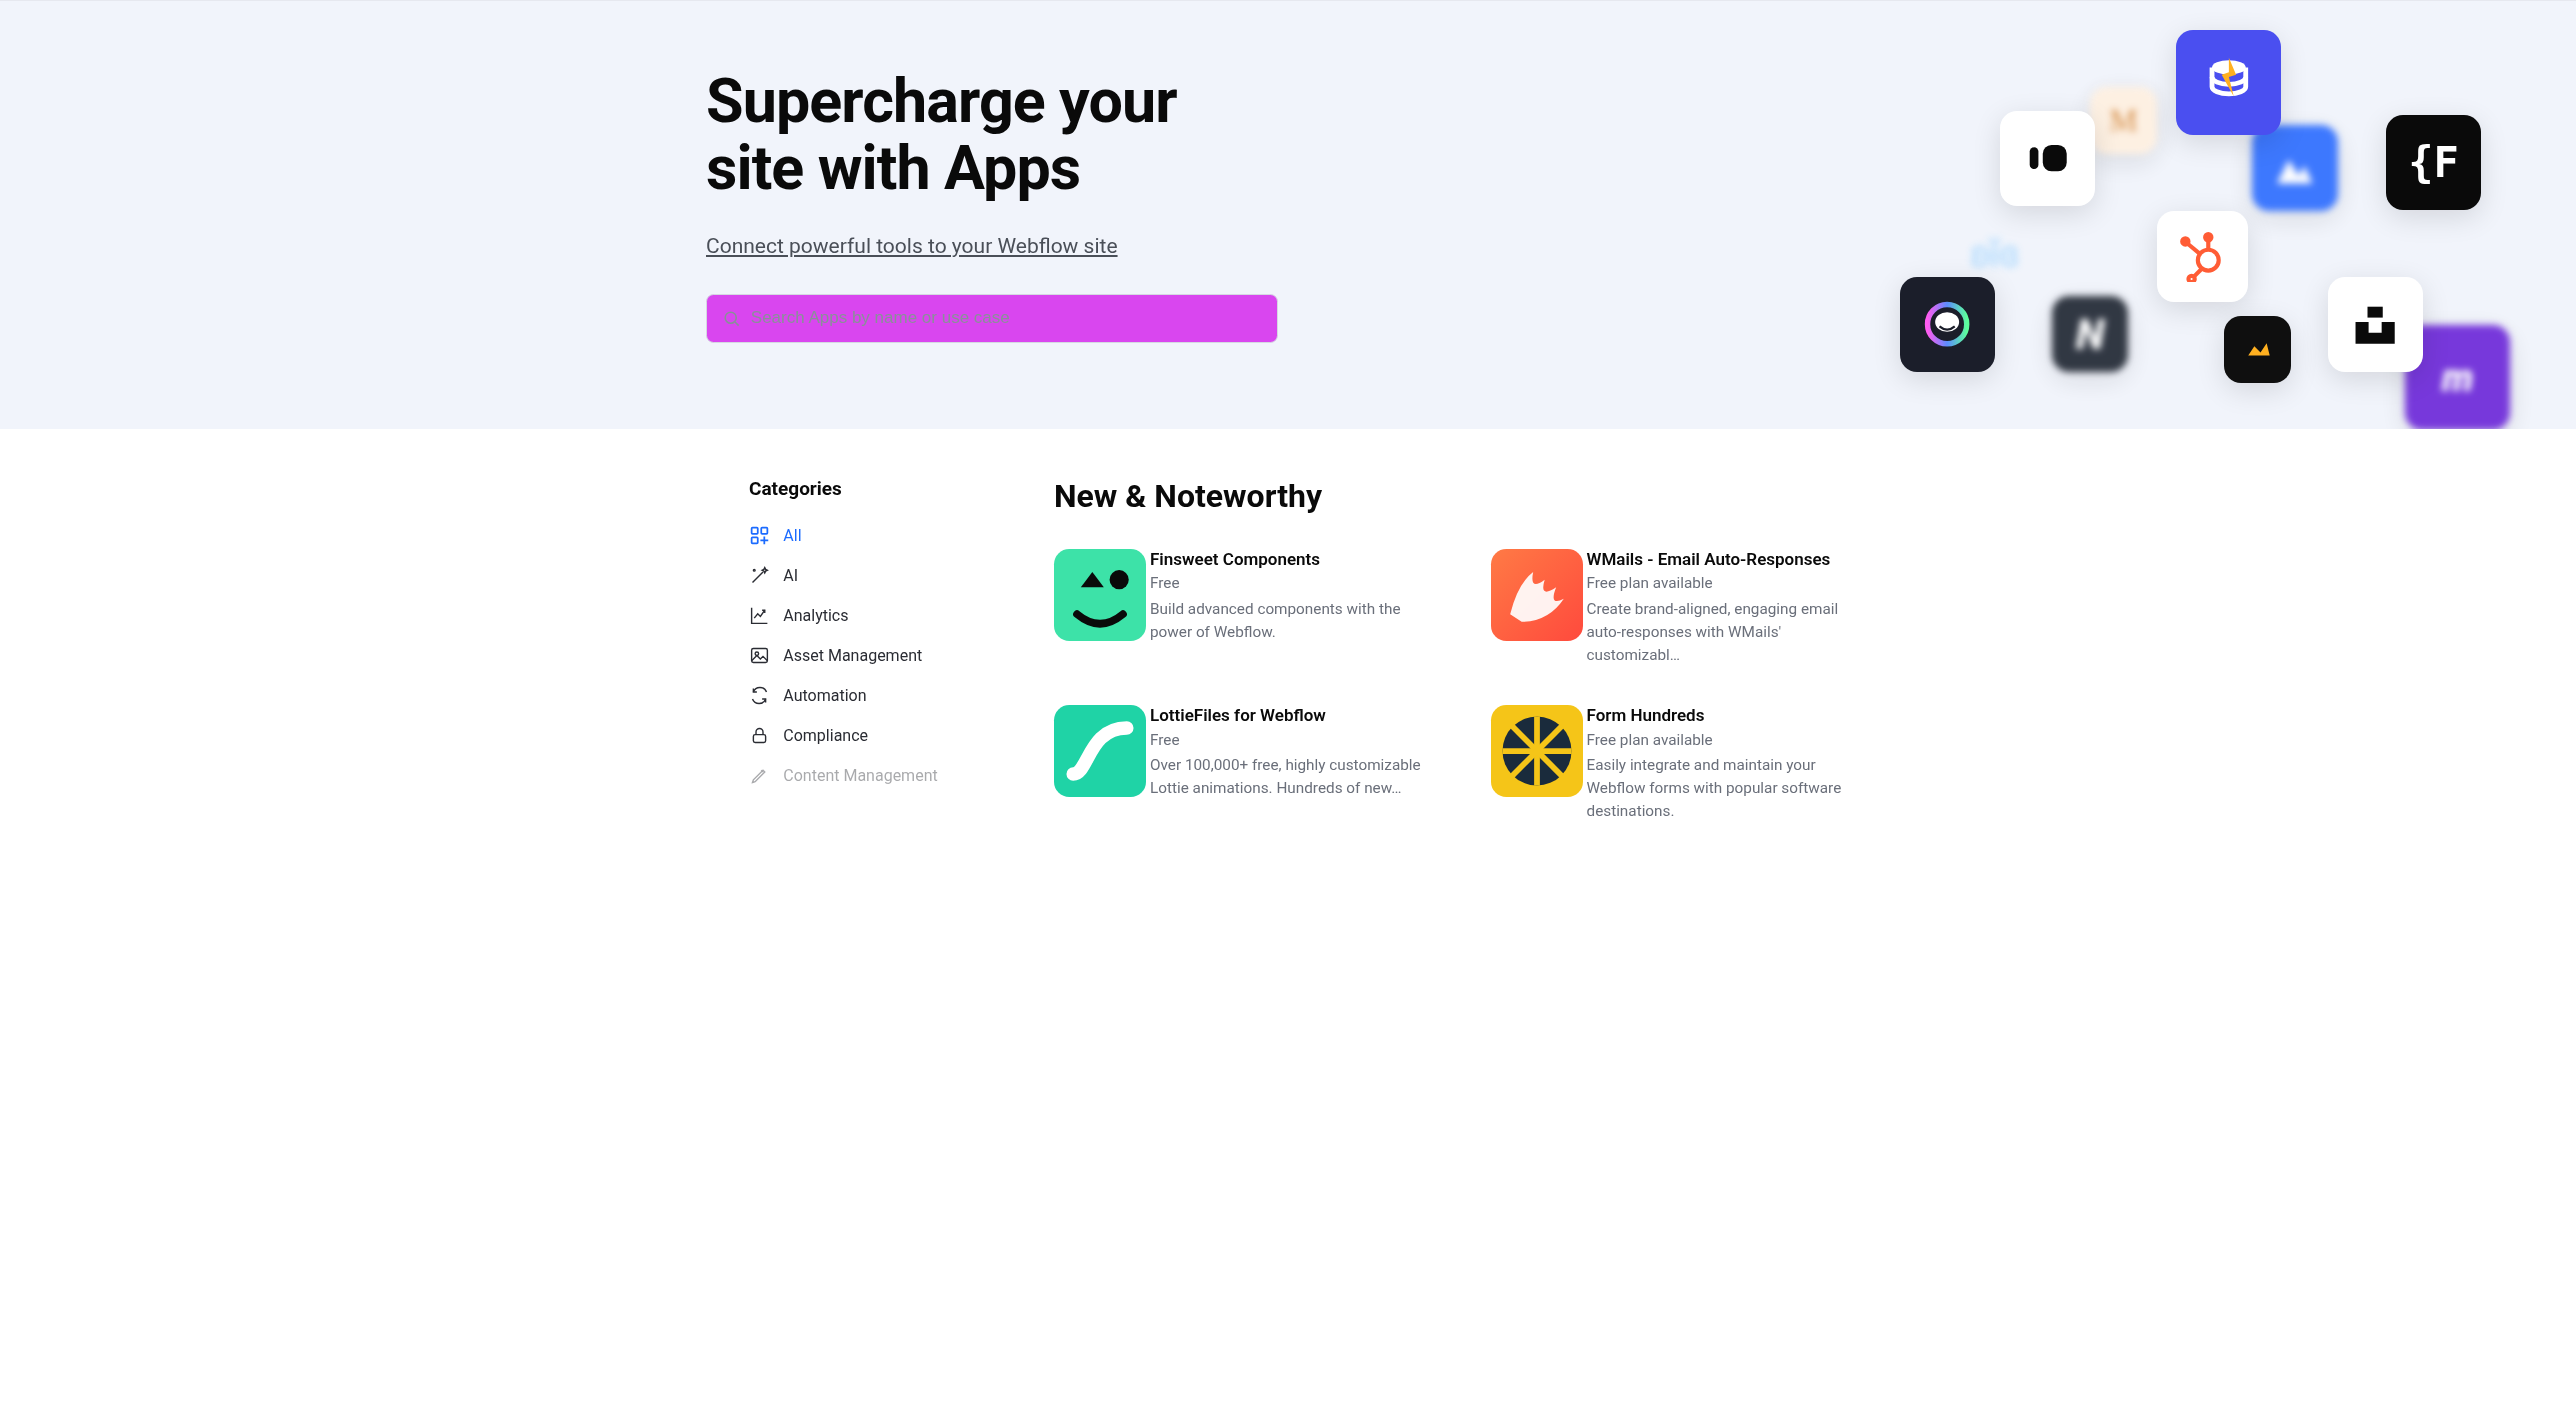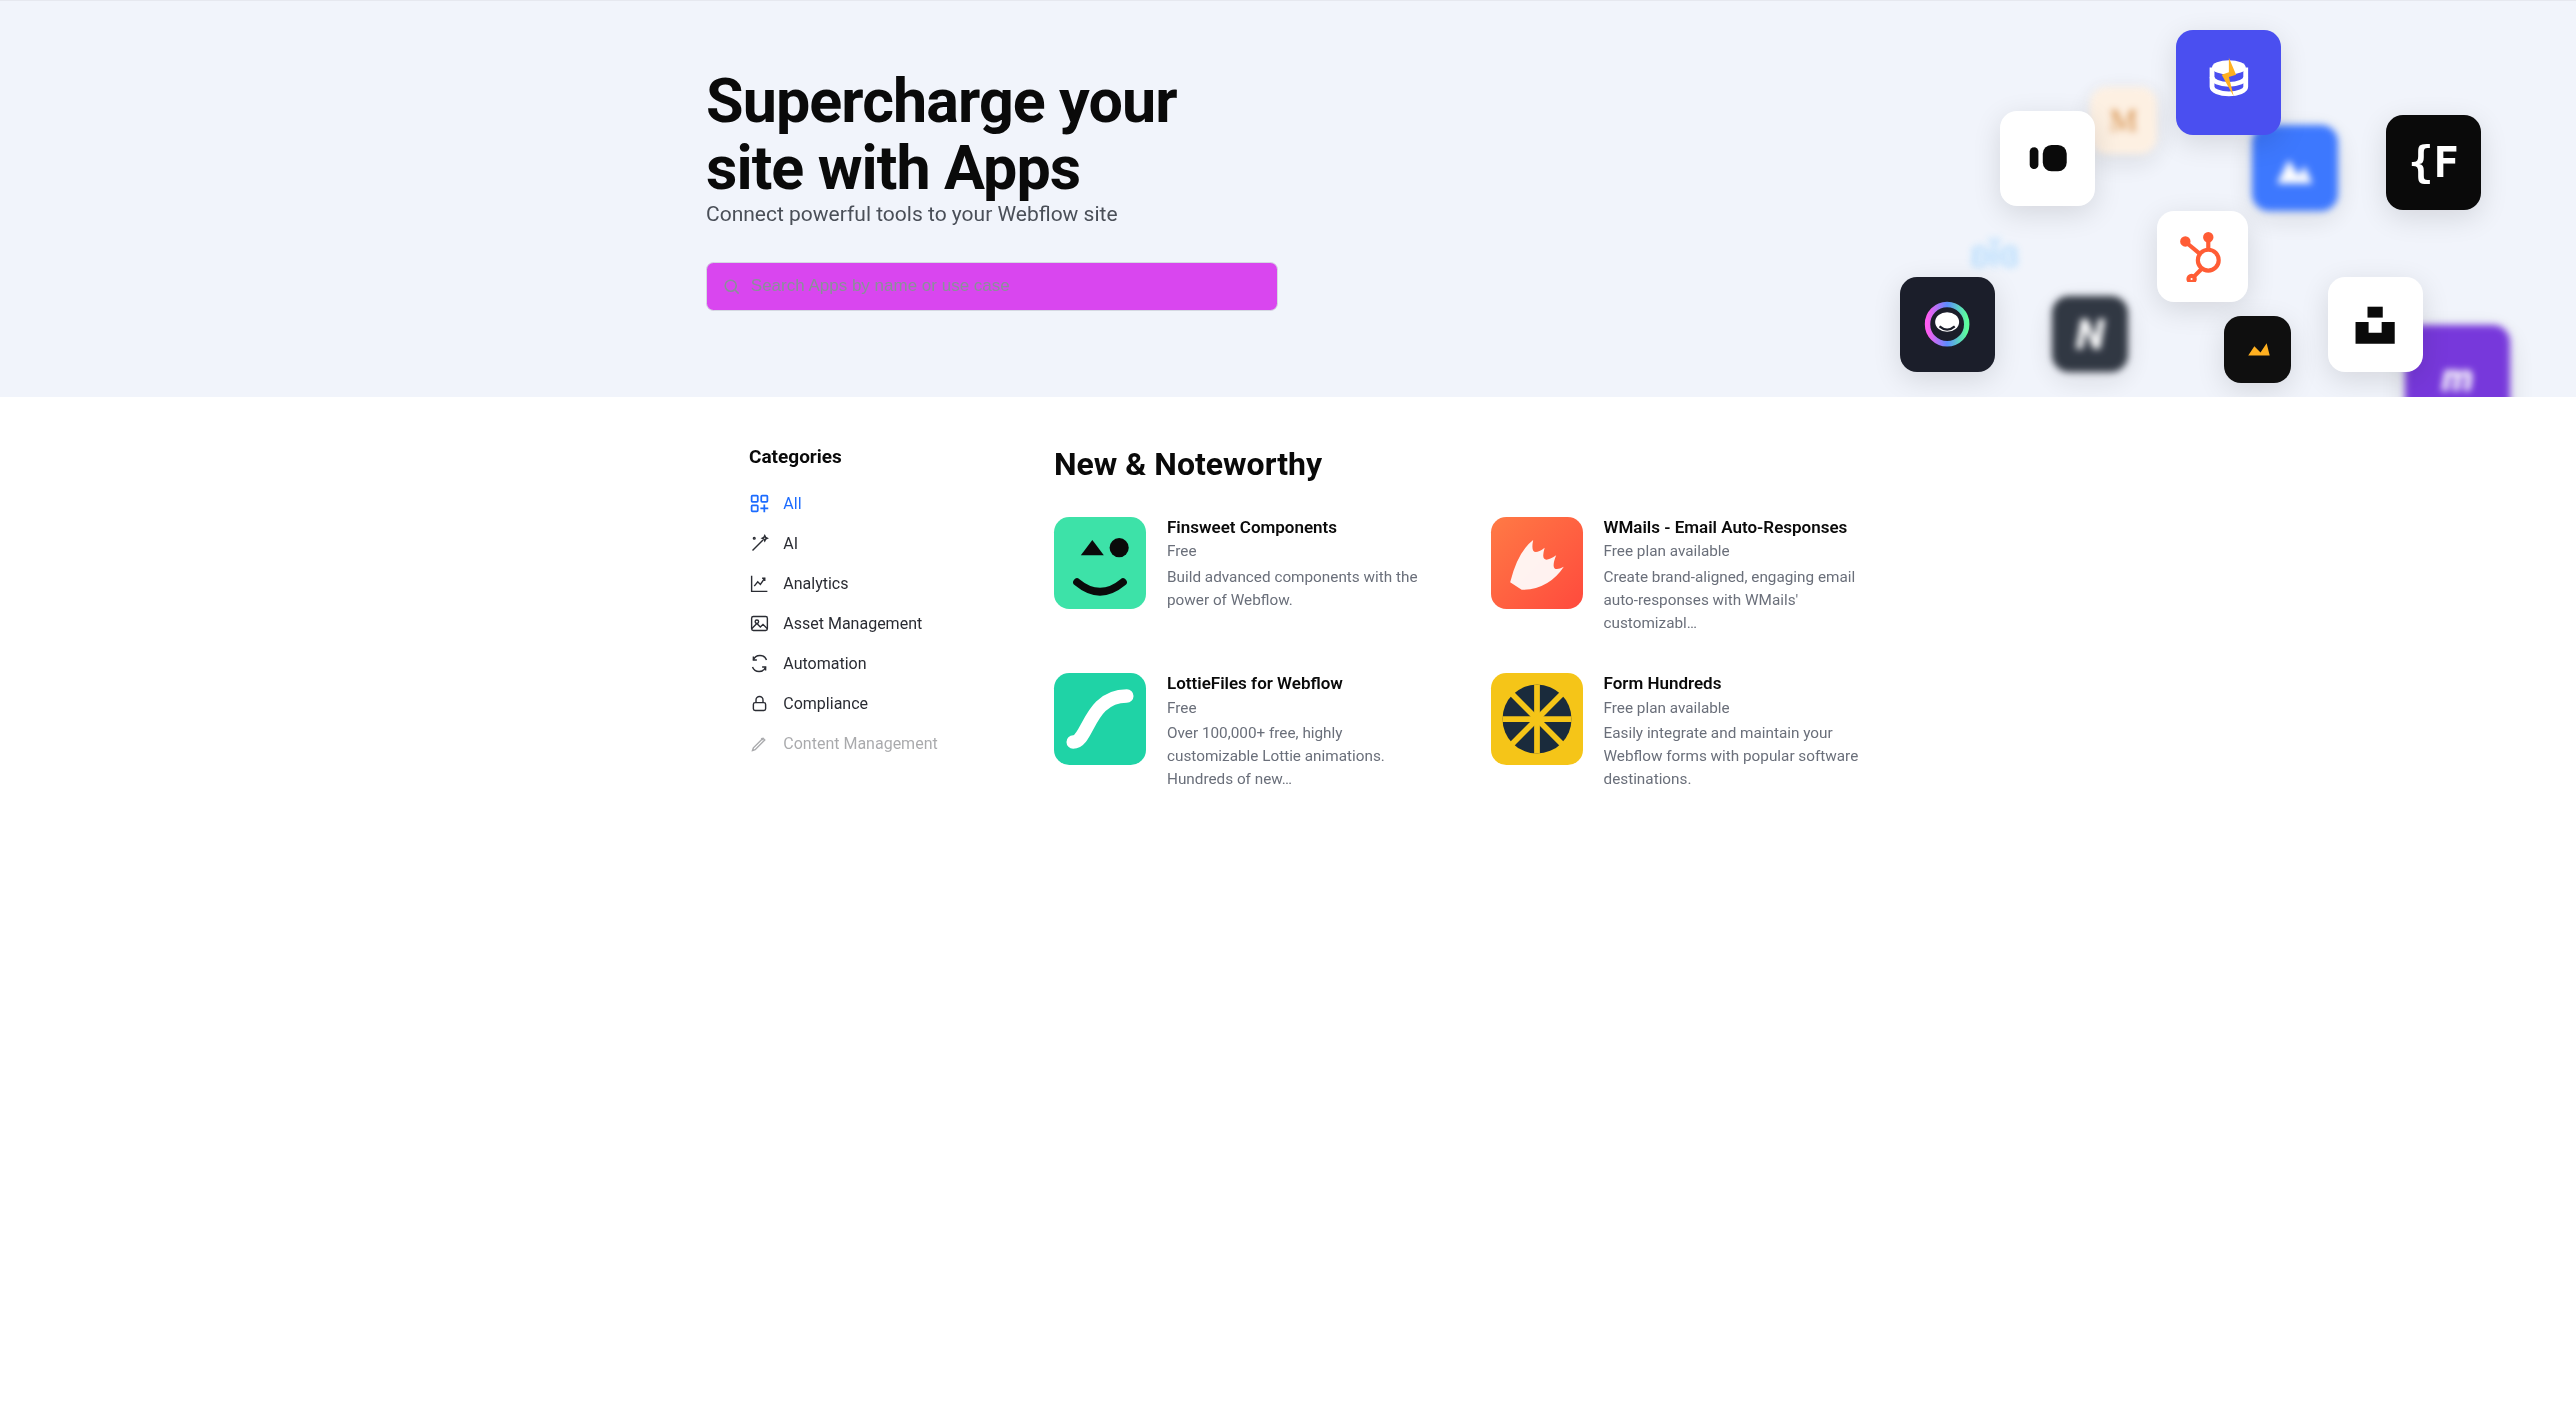--- a/index.html
+++ b/index.html
@@ -18,22 +18,24 @@
   padding: 0 57px;
 }
 .hero-title {
   font-size: 61px;
   font-weight: 700;
   line-height: 1.1;
   letter-spacing: -0.015em;
   color: #0a0a0a;
 }
 .hero-subtitle {
+  margin-top: 32px;
   font-size: 21px;
   color: #4a4f58;
+  text-decoration: underline;
 }
 .search-wrap {
   margin-top: 36px;
   max-width: 572px;
 }
 .search-box {
   display: flex;
   align-items: center;
   background: #d946ef;
   border: 1px solid #d5d9e2;
@@ -96,21 +98,21 @@
 
 .main { flex: 1; }
 .section-title { font-size: 32px; font-weight: 700; margin-bottom: 34px; }
 .app-grid {
   display: grid;
   grid-template-columns: 1fr 1fr;
   gap: 38px 57px;
 }
 .app-card {
   display: flex;
-  gap: 21px;
+  gap: 4px;
   cursor: pointer;
 }
 .app-icon {
   width: 92px;
   height: 92px;
   border-radius: 15.3px;
   flex-shrink: 0;
   display: flex;
   align-items: center;
   justify-content: center;

